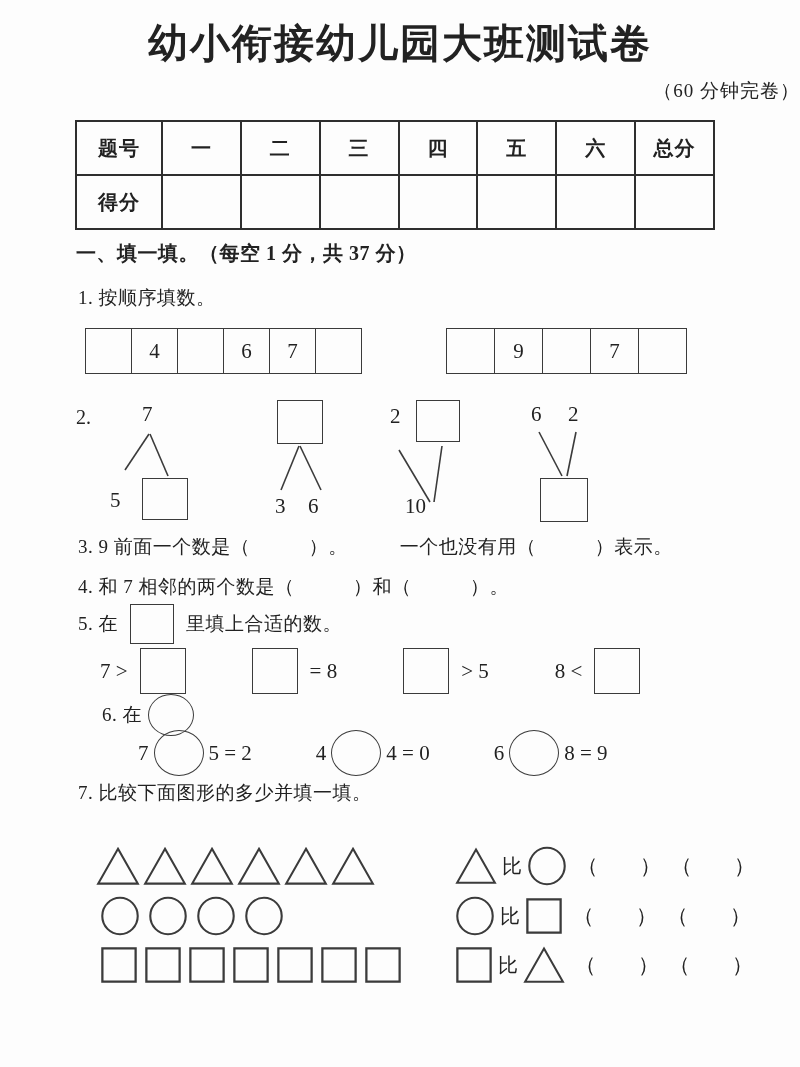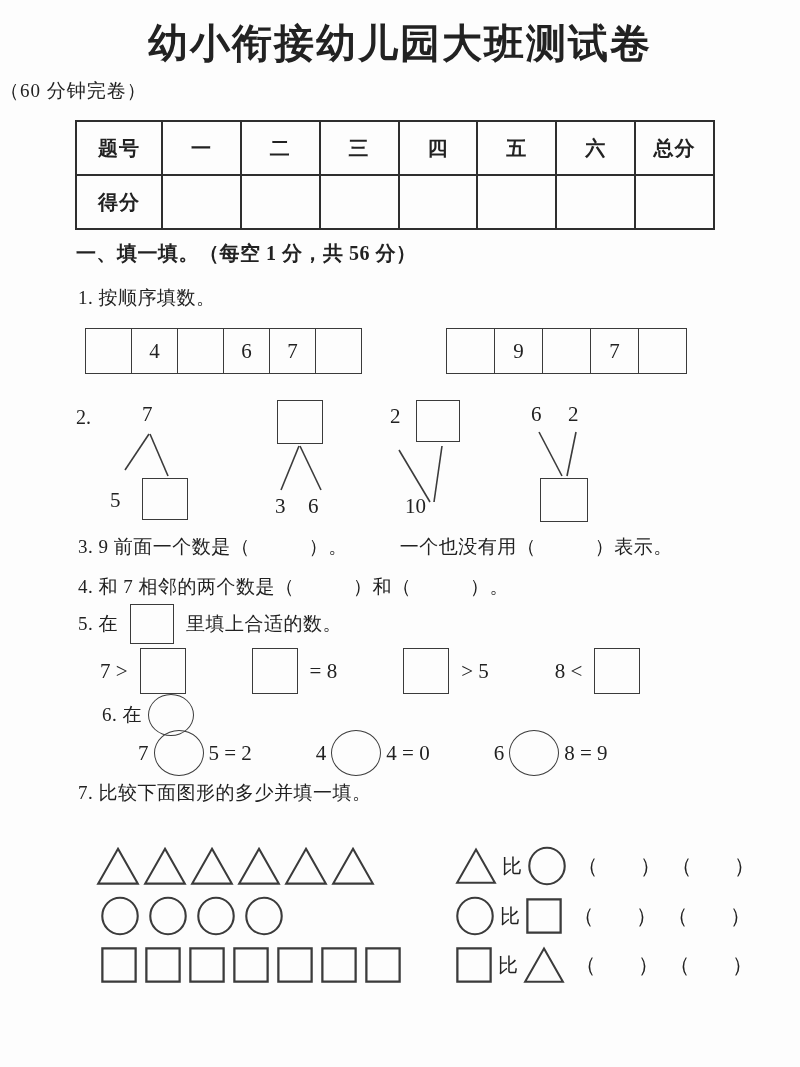--- a/index.html
+++ b/index.html
@@ -6,21 +6,21 @@
   body{
     width:800px;height:1067px;
     background:#fdfdfd;
     font-family:"Liberation Serif","DejaVu Serif",serif;
     color:#222;
     position:relative;overflow:hidden;
   }
   .abs{position:absolute;}
   
   .title{top:16px;left:0;width:800px;text-align:center;font-size:40px;font-weight:700;letter-spacing:2px;}
-  .subtitle{top:78px;left:0;width:800px;text-align:left;font-size:19px;letter-spacing:1px;}
+  .subtitle{top:78px;left:0;width:800px;text-align:right;font-size:19px;letter-spacing:1px;}
   
   table.score{top:120px;left:75px;width:640px;border-collapse:collapse;table-layout:fixed;}
   table.score td{border:2px solid #2e2e2e;height:50px;text-align:center;font-size:20px;font-weight:700;letter-spacing:1px;}
   table.score col.c0{width:86px;}
   
   .sec-head{top:240px;left:76px;font-size:20px;font-weight:700;letter-spacing:0.5px;}
   .q-label{font-size:19px;letter-spacing:0.5px;}
   .q1-label{top:285px;left:78px;}
   
   .strip{top:328px;display:flex;}
@@ -105,21 +105,21 @@
       <td></td>
       <td></td>
       <td></td>
       <td></td>
       <td></td>
       <td></td>
     </tr>
   </tbody>
     </table>
 
-  <div class="abs sec-head">一、填一填。（每空 1 分，共 56 分）</div>
+  <div class="abs sec-head">一、填一填。（每空 1 分，共 37 分）</div>
 
   <div class="abs q-label q1-label">1. 按顺序填数。</div>
 
   <div class="abs strip strip-left">
     <div class="cell"></div>
     <div class="cell">4</div>
     <div class="cell"></div>
     <div class="cell">6</div>
     <div class="cell">7</div>
     <div class="cell"></div>

